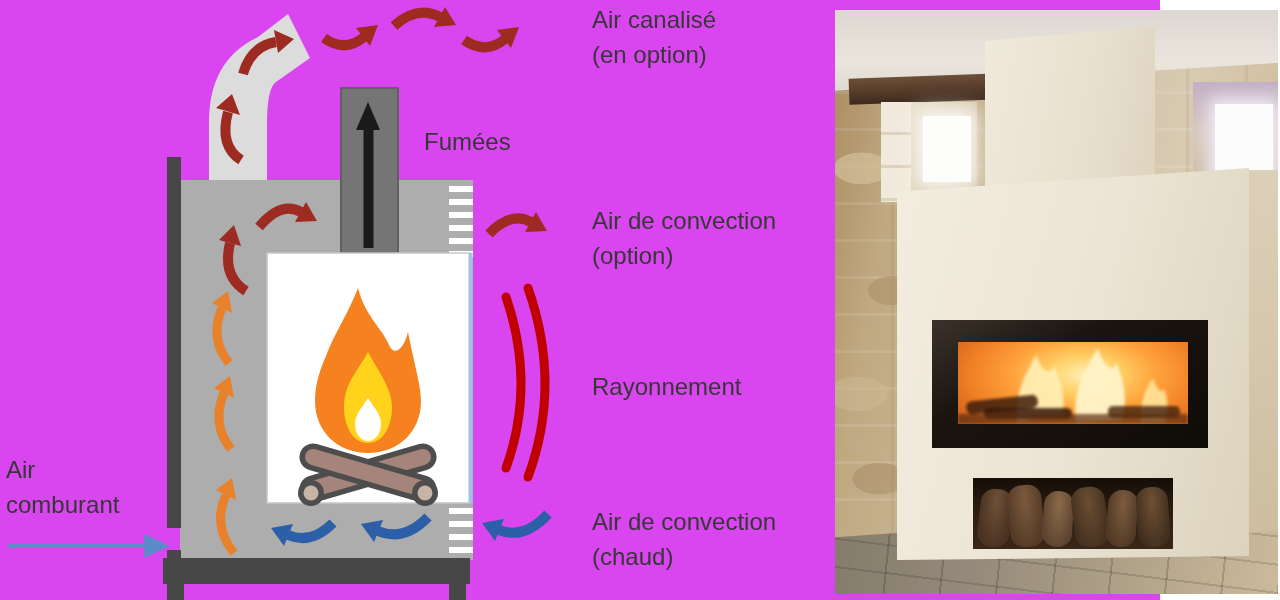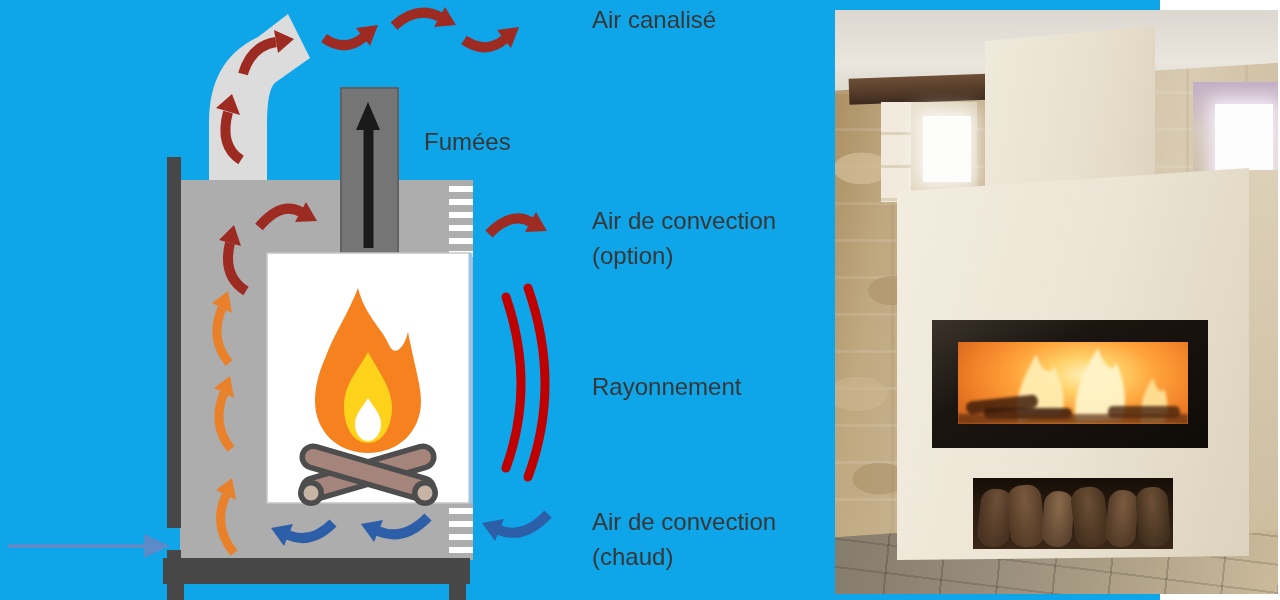--- a/index.html
+++ b/index.html
@@ -1,17 +1,17 @@
 <!DOCTYPE html>
 <html><head>
 <meta charset="utf-8">
 <style>
   html,body{margin:0;padding:0;background:#fff;width:1280px;height:600px;overflow:hidden;
     font-family:"Liberation Sans",sans-serif;}
-  .stage{position:relative;width:1160px;height:600px;background:#0ea5e9;}
+  .stage{position:relative;width:1160px;height:600px;background:#d946ef;}
   
   .lbl{position:absolute;color:#373737;font-size:24px;line-height:1.46;white-space:nowrap;}
   
   .diagram-svg{position:absolute;left:0;top:0;}
   .arr path{fill:none;stroke:currentColor;stroke-width:10;}
   .arr polygon{fill:currentColor;stroke:none;}
   .arr.thin path{stroke-width:4;}
   .arr.orange path{stroke-width:9;}
   .arc{fill:none;stroke:currentColor;stroke-width:9;stroke-linecap:round;}
   
@@ -173,32 +173,35 @@
     </g>
 
     <g style="color: rgb(192, 0, 0);">
       <path class="arc" d="M506,297 Q536,385 506,468"></path>
       <path class="arc" d="M528,288 Q562,385 528,477"></path>
     </g>
   </svg>
 
   <div class="lbl" style="left:592px;top:2px;">
     <div>Air canalisé</div>
+    <div>(en option)</div>
   </div>
   <div class="lbl" style="left:424px;top:124px;">Fumées</div>
   <div class="lbl" style="left:592px;top:203px;">
     <div>Air de convection</div>
     <div>(option)</div>
   </div>
   <div class="lbl" style="left:592px;top:369px;text-align:right;">Rayonnement</div>
   <div class="lbl" style="left:592px;top:504px;">
     <div>Air de convection</div>
     <div>(chaud)</div>
   </div>
   <div class="lbl" style="left:6px;top:452px;">
+    <div>Air</div>
+    <div>comburant</div>
   </div>
 
   <div class="photo">
     <div class="stones"></div>
     <div class="ceiling"></div>
     <div class="beam"></div>
 
     <div class="win-recess-l"></div>
     <div class="quoins"></div>
     <div class="win-pane-l"></div>

